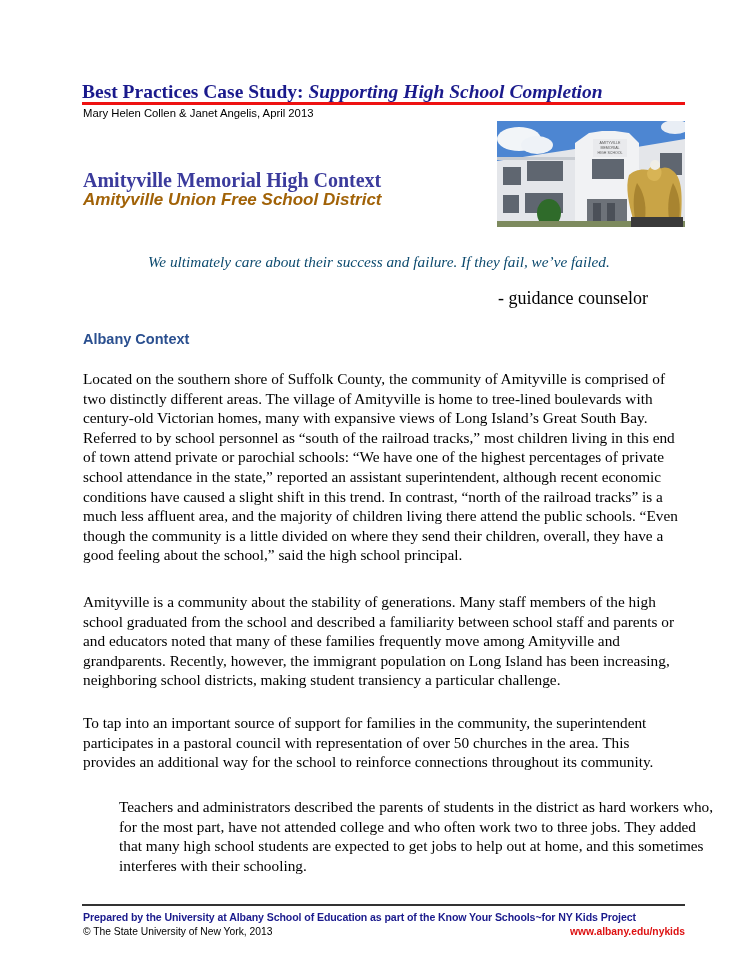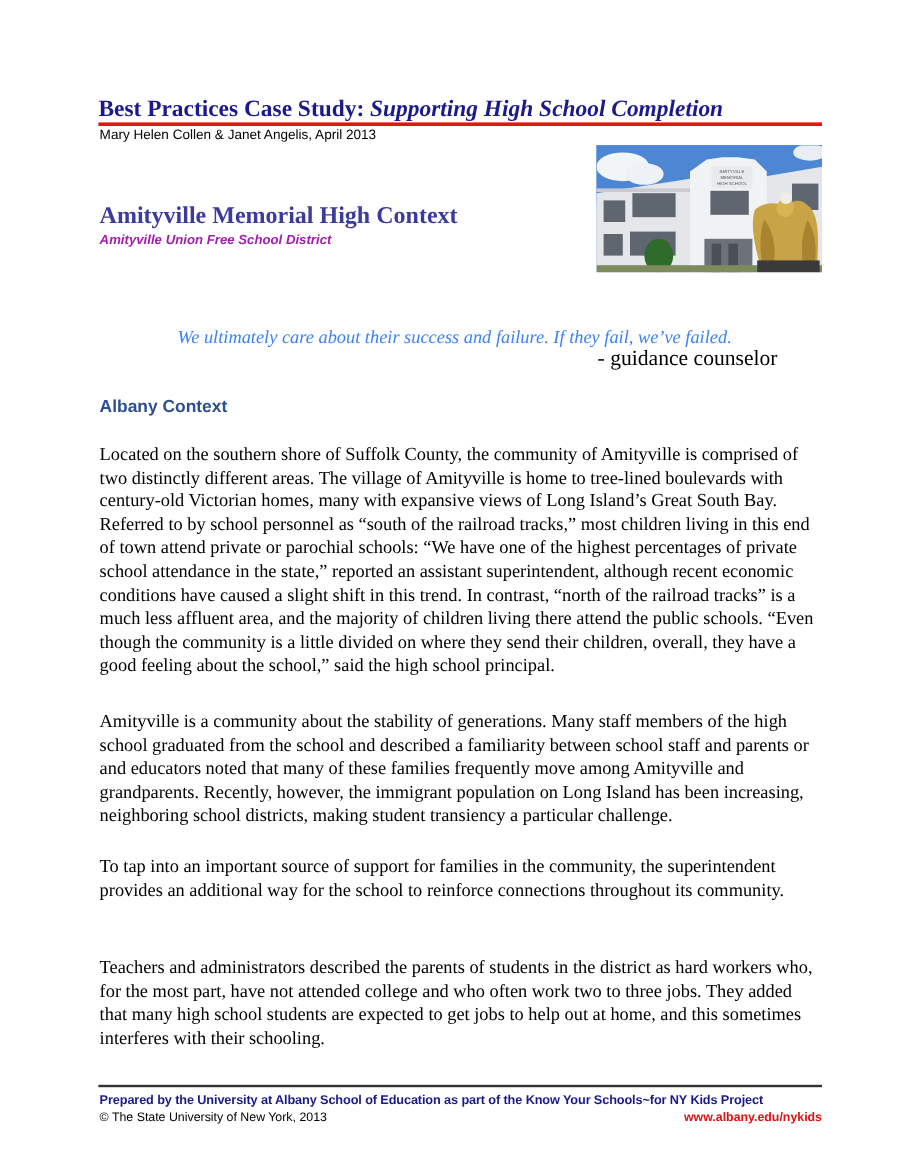--- a/index.html
+++ b/index.html
@@ -75,33 +75,33 @@
       white-space: nowrap;
       line-height: 24px;
     }
     .district-name {
       position: absolute;
       left: 83px;
       top: 191px;
       font-family: "Liberation Sans", sans-serif;
       font-weight: bold;
       font-style: italic;
-      font-size: 11px;
-      color: #a21caf;
+      font-size: 17px;
+      color: #a16207;
       white-space: nowrap;
       line-height: 18px;
     }
     .quote {
       position: absolute;
       left: 148px;
-      top: 272px;
+      top: 252px;
       font-family: "Liberation Serif", serif;
       font-style: italic;
       font-size: 15.3px;
-      color: #3b82f6;
+      color: #0c4a6e;
       white-space: nowrap;
       line-height: 20px;
       text-align: right;
     }
     .quote-attrib {
       position: absolute;
       left: 498px;
       top: 288px;
       font-family: "Liberation Serif", serif;
       font-size: 18px;
@@ -257,24 +257,25 @@
   <div class="body-text" style="top:592px;">
     <span class="line">Amityville is a community about the stability of generations. Many staff members of the high</span>
     <span class="line">school graduated from the school and described a familiarity between school staff and parents or</span>
     <span class="line">and educators noted that many of these families frequently move among Amityville and</span>
     <span class="line">grandparents. Recently, however, the immigrant population on Long Island has been increasing,</span>
     <span class="line">neighboring school districts, making student transiency a particular challenge.</span>
   </div>
 
   <div class="body-text" style="top:713px;">
     <span class="line">To tap into an important source of support for families in the community, the superintendent</span>
+    <span class="line">participates in a pastoral council with representation of over 50 churches in the area. This</span>
     <span class="line">provides an additional way for the school to reinforce connections throughout its community.</span>
   </div>
 
-  <div class="body-text" style="top:797px;">
+  <div class="body-text" style="top:797px;margin-left:36px;">
     <span class="line">Teachers and administrators described the parents of students in the district as hard workers who,</span>
     <span class="line">for the most part, have not attended college and who often work two to three jobs. They added</span>
     <span class="line">that many high school students are expected to get jobs to help out at home, and this sometimes</span>
     <span class="line">interferes with their schooling.</span>
   </div>
 
   <div class="footer-rule"></div>
   <div class="footer-prepared">Prepared by the University at Albany School of Education as part of the Know Your Schools~for NY Kids Project</div>
   <div class="footer-copyright">© The State University of New York, 2013</div>
   <a class="footer-url">www.albany.edu/nykids</a>

